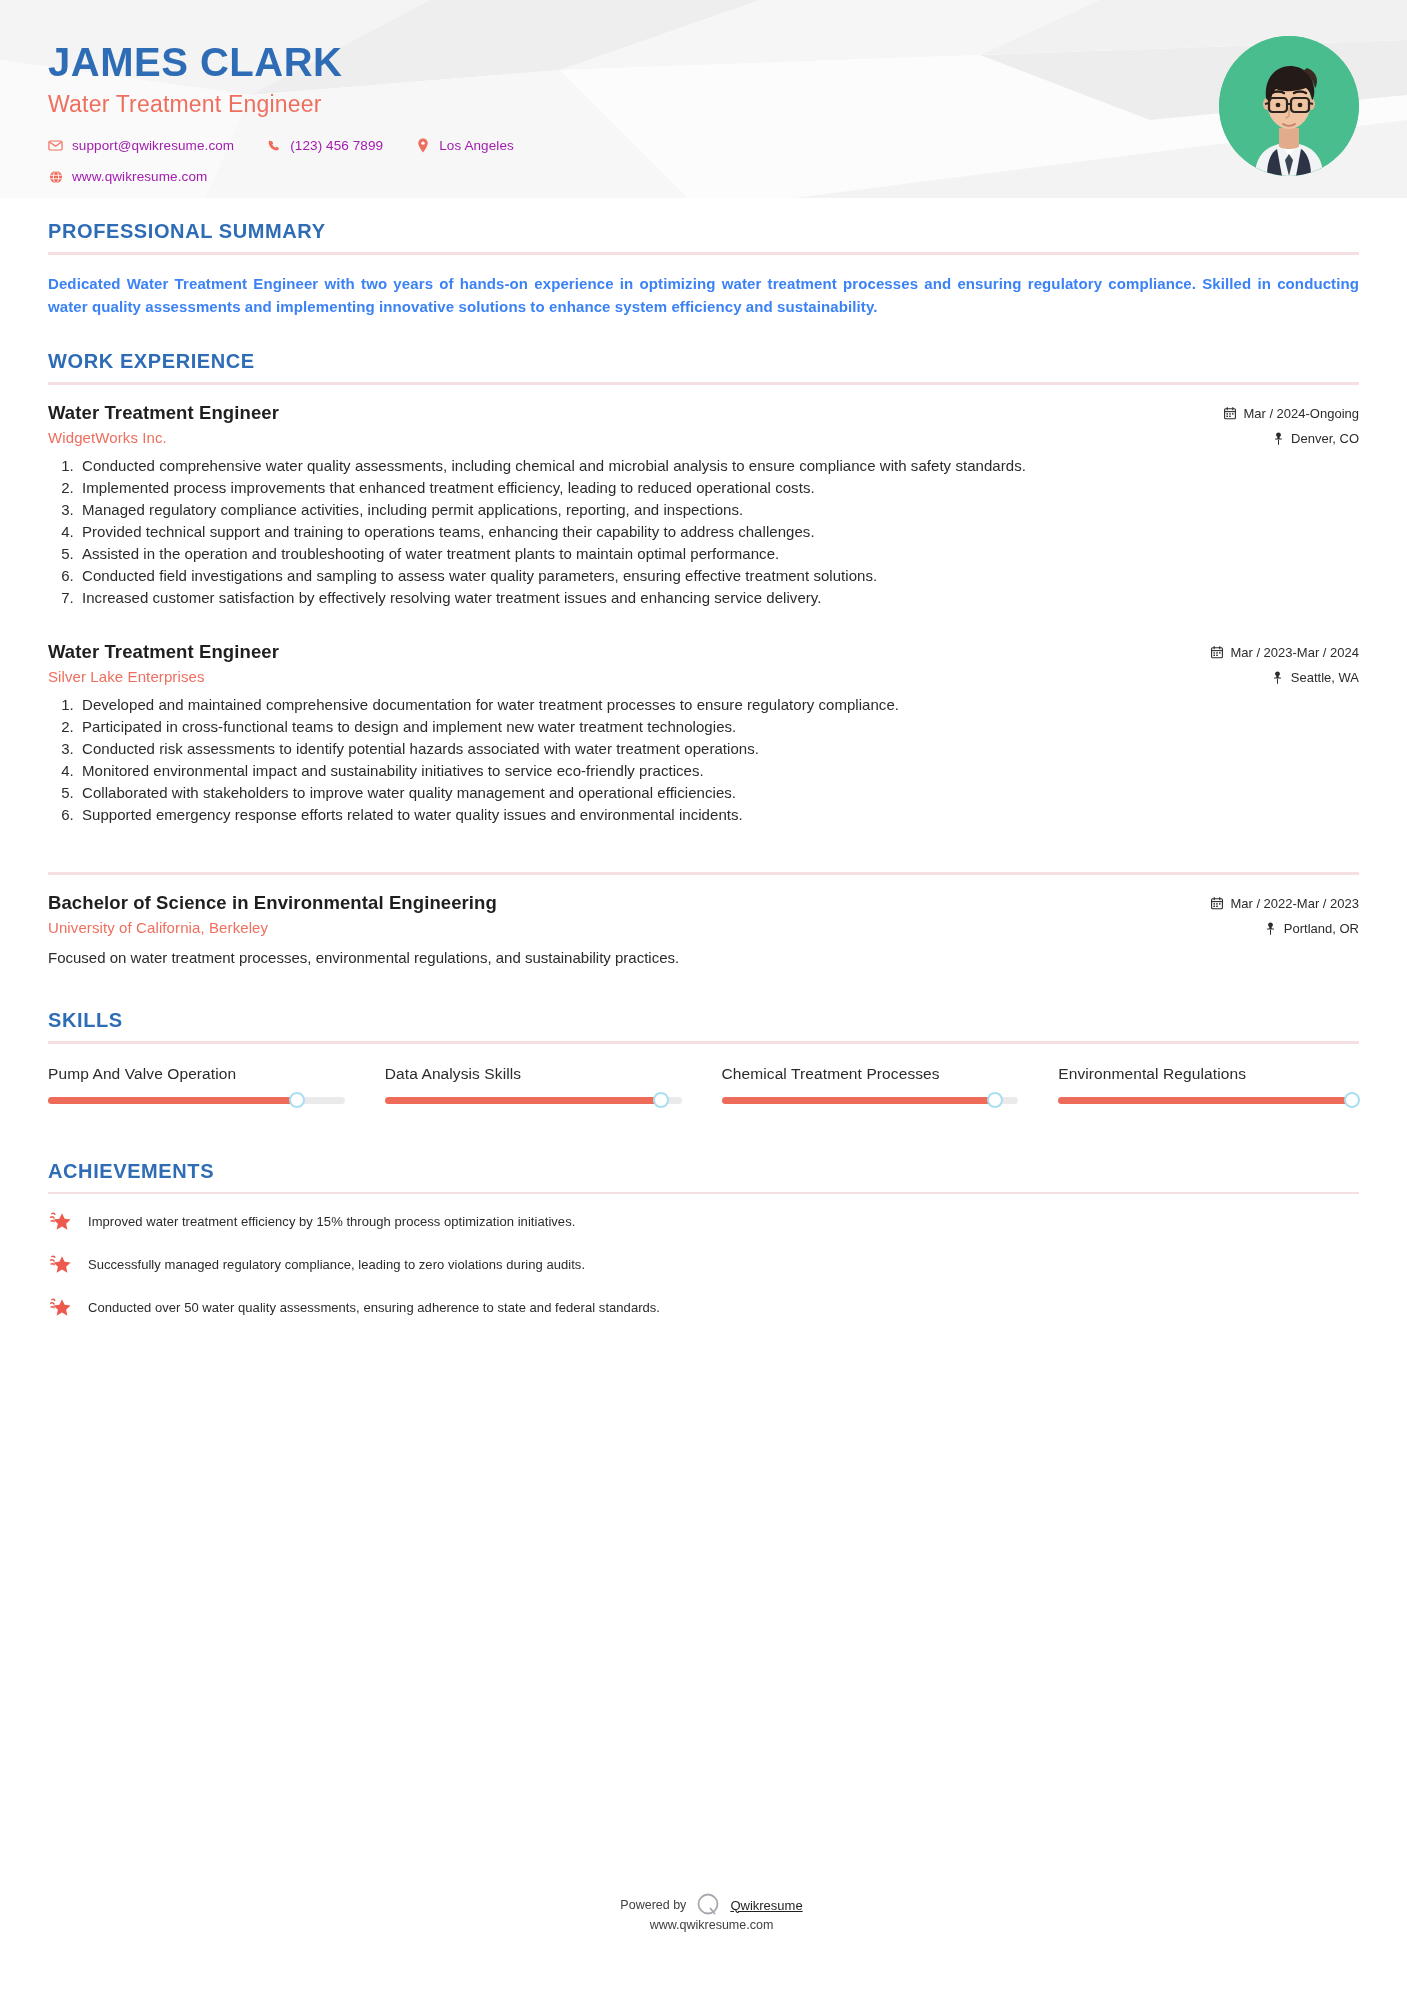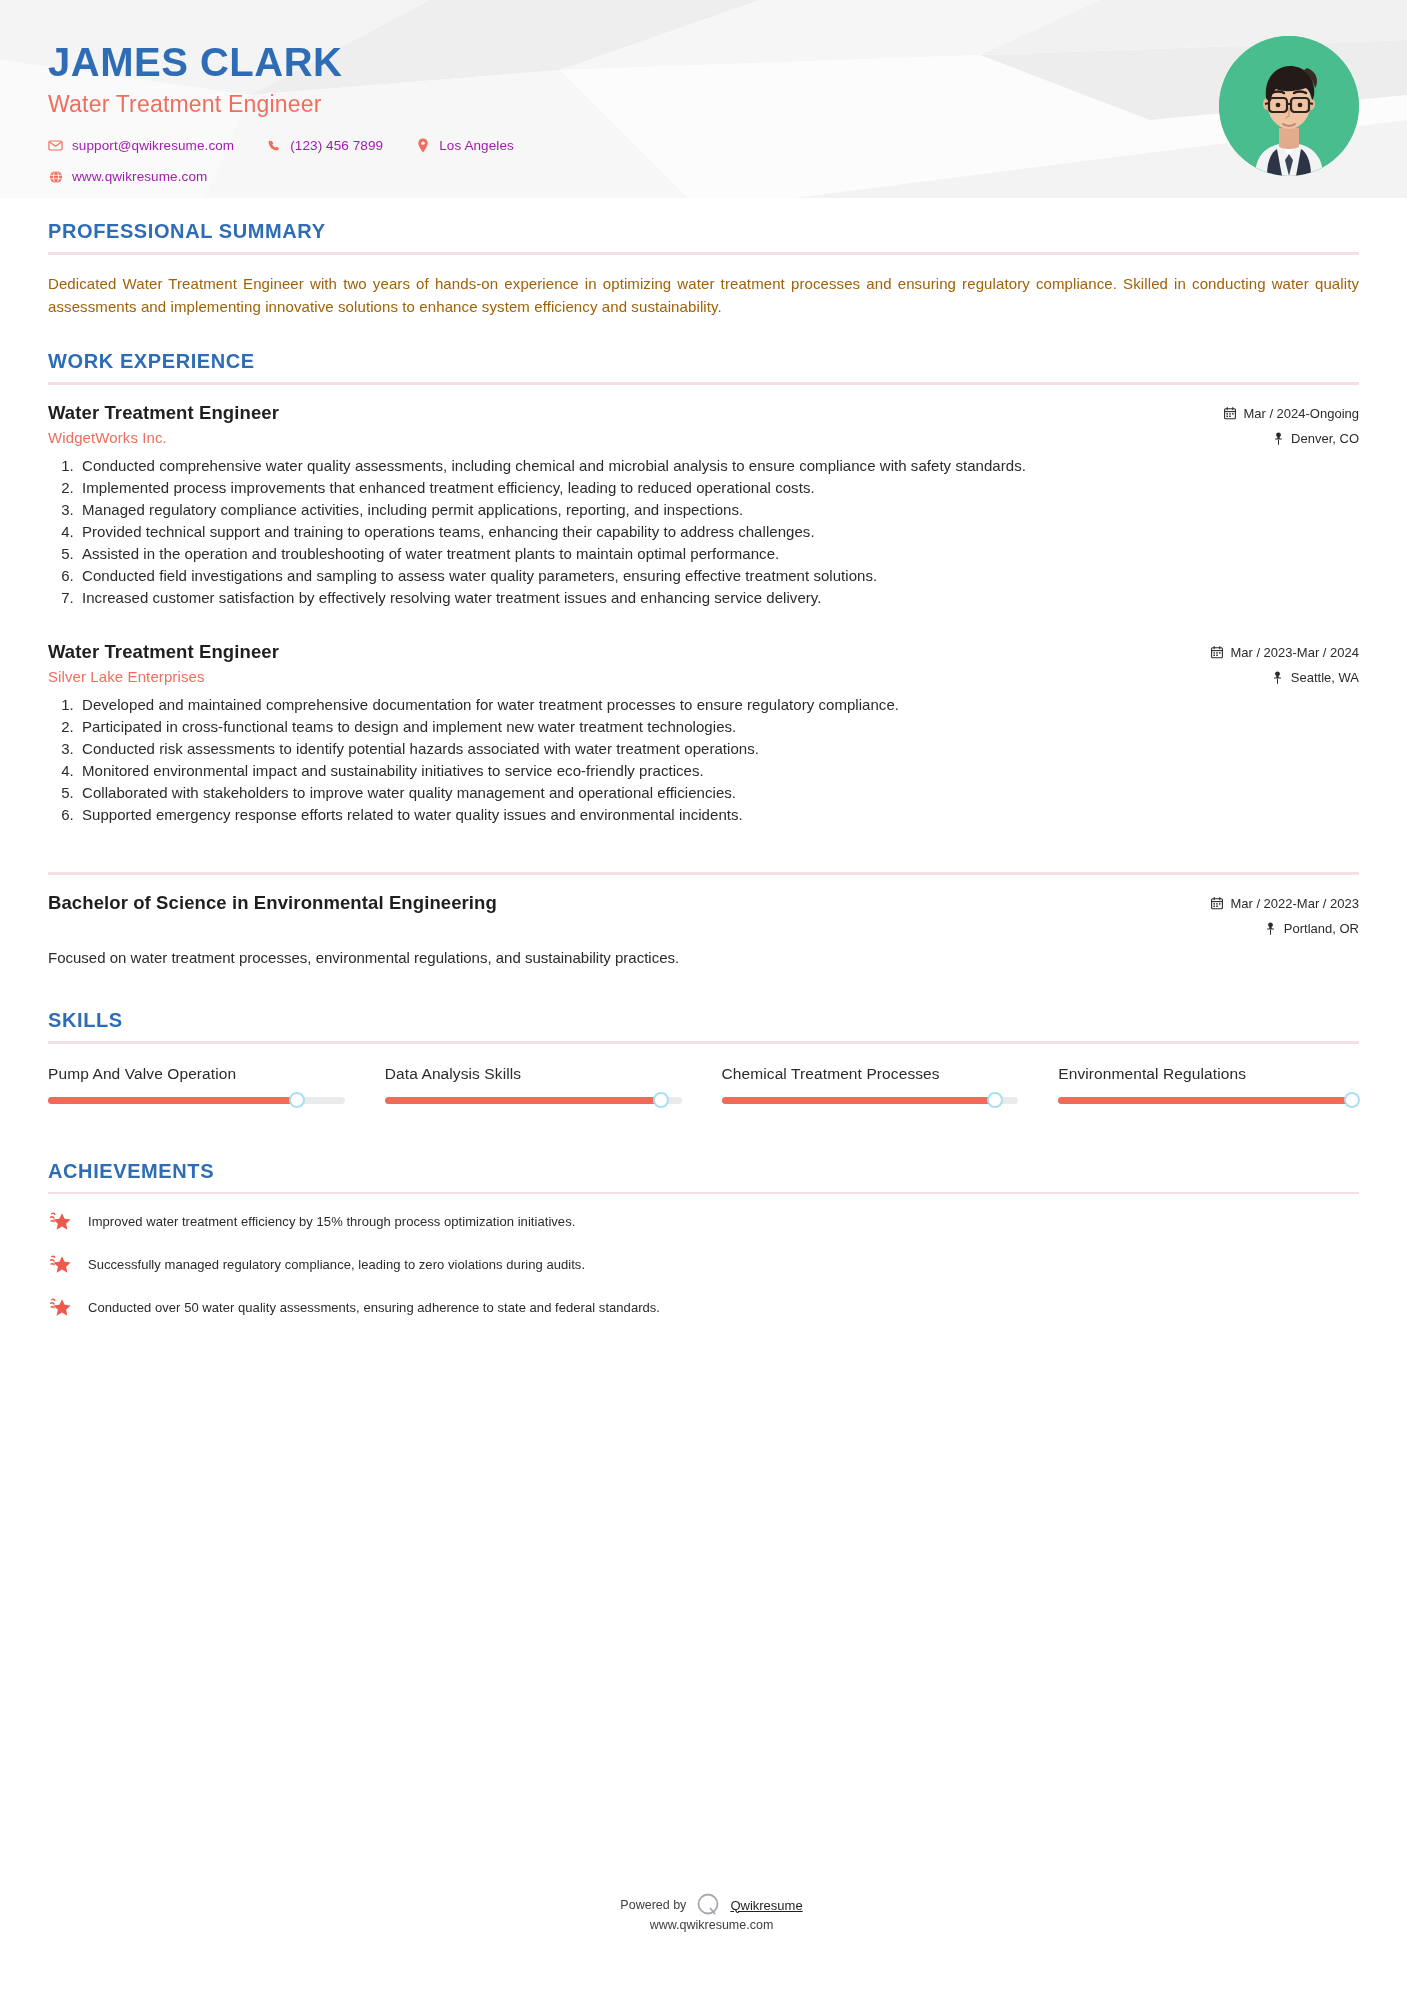--- a/index.html
+++ b/index.html
@@ -103,23 +103,24 @@
   }
   .section-rule {
     height: 2.5px;
     background: #f6dfe2;
     margin-bottom: 17px;
   }
 
   .summary-text {
     font-size: 15px;
     line-height: 1.55;
-    color: #a16207;
+    color: #3b82f6;
     text-align: justify;
     letter-spacing: 0.1px;
+    font-weight: bold;
   }
 
   
   .entry { margin-bottom: 4px; }
   .entry-head {
     display: flex;
     justify-content: space-between;
     align-items: flex-start;
   }
   .entry-left { flex: 1 1 auto; min-width: 0; }
@@ -490,20 +491,21 @@
     </div>
   </div>
 
   <div class="section" style="margin-top:46px">
     <div class="section-rule"></div>
 
     <div class="entry" style="margin-top:6px">
       <div class="entry-head">
         <div class="entry-left">
           <div class="entry-title">Bachelor of Science in Environmental Engineering</div>
+          <div class="entry-org">University of California, Berkeley</div>
         </div>
         <div class="entry-right">
           <div class="meta-line">
             <span class="mi">
               <svg width="12" height="13" viewBox="0 0 12 13" xmlns="http://www.w3.org/2000/svg">
                 <rect x="0.6" y="1.8" width="10.8" height="10" rx="1" fill="none" stroke="currentColor" stroke-width="1.1"></rect>
                 <path d="M0.6 4.6h10.8" stroke="currentColor" stroke-width="1.1"></path>
                 <path d="M3.2 0.6v2.2M8.8 0.6v2.2" stroke="currentColor" stroke-width="1.1" stroke-linecap="round"></path>
                 <rect x="2.4" y="6.2" width="1.6" height="1.4" fill="currentColor"></rect>
                 <rect x="5.2" y="6.2" width="1.6" height="1.4" fill="currentColor"></rect>

